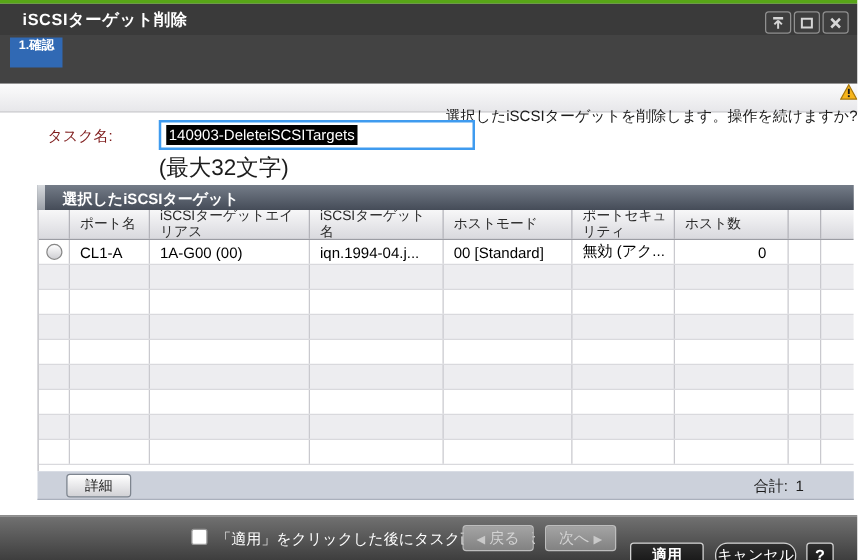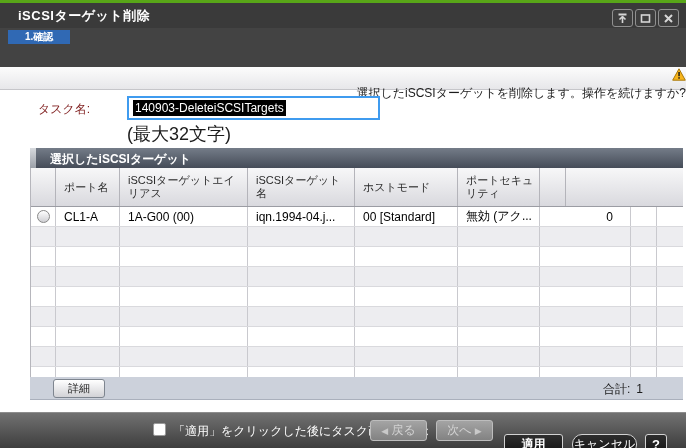--- a/index.html
+++ b/index.html
@@ -8,37 +8,37 @@
     background:#ffffff; font-family:"Liberation Sans","DejaVu Sans",sans-serif;
     -webkit-font-smoothing:antialiased;
   }
   
   .green-line{position:absolute;left:0;top:0;width:686px;height:3px;background:#58a618;}
   .titlebar{position:absolute;left:0;top:3px;width:686px;height:25px;background:#3a3a3a;}
   .titlebar .title{position:absolute;left:18px;top:4px;color:#ffffff;font-size:13px;font-weight:bold;letter-spacing:.5px;}
   .winbtn{position:absolute;top:6px;width:21px;height:18px;box-sizing:border-box;border:1px solid #909090;border-radius:3px;background:#3e3e3e;cursor:pointer;display:flex;align-items:center;justify-content:center;}
   .winbtn svg{display:block;}
   .tabstrip{position:absolute;left:0;top:28px;width:686px;height:39px;background:#434343;}
-  .tab{position:absolute;left:8px;top:2px;height:14px;line-height:14px;padding:0 17px;background:#3069b4;color:#ffffff;font-size:10px;font-weight:bold;}
+  .tab{position:absolute;left:8px;top:2px;height:24px;line-height:14px;padding:0 7px;background:#3069b4;color:#ffffff;font-size:10px;font-weight:bold;}
   
   .warnband{position:absolute;left:0;top:67px;width:686px;height:22px;background:linear-gradient(#fcfcfc,#e7e7ea);border-bottom:1px solid #c6c6ca;display:flex;align-items:flex-end;flex-direction:column;}
   .warnband .warn-icon{margin-left:17px;}
   .warnband .warn-text{margin-left:7px;font-size:12px;color:#1c1c1c;}
   
   .task-label{position:absolute;left:38px;top:101px;font-size:12px;color:#7f1d1d;}
   .task-input{position:absolute;left:127px;top:96px;width:253px;height:24px;box-sizing:border-box;border:2px solid #3f9bef;background:#ffffff;display:flex;align-items:center;}
   .task-input .inner{margin-left:4px;font-size:12px;background:#000000;color:#ffffff;padding:1px 2px;white-space:nowrap;}
   .task-hint{position:absolute;left:127px;top:122px;font-size:18px;color:#1c1c1c;}
   
   .grid{position:absolute;left:30px;top:148px;width:653px;height:252px;}
   .grid-title{position:absolute;left:0;top:0;width:100%;height:20px;box-sizing:border-box;background:linear-gradient(#747c88,#3e playing#454c58);background:linear-gradient(#747c88,#454c58);}
   .grid-title .cap{position:absolute;left:0;top:0;width:6px;height:20px;background:linear-gradient(#d7dade,#9ba0a8);}
   .grid-title .txt{position:absolute;left:20px;top:3px;color:#ffffff;font-size:12px;font-weight:bold;}
   .grid-body{position:absolute;left:0;top:20px;width:100%;height:209px;overflow:hidden;border-left:1px solid #b6b6bc;box-sizing:border-box;background:#ffffff;}
-  .hrow{display:flex;height:39px;background:linear-gradient(#f7f7f8,#d9d9de);border-bottom:1px solid #9b9ca3;box-sizing:border-box;}
+  .hrow{display:flex;height:24px;background:linear-gradient(#f7f7f8,#d9d9de);border-bottom:1px solid #9b9ca3;box-sizing:border-box;}
   .hcell{box-sizing:border-box;border-right:1px solid #b4b4ba;font-size:11px;color:#2a2a2a;display:flex;align-items:center;padding:0 4px 0 8px;line-height:13px;}
   .row{display:flex;height:20px;background:#ffffff;border-bottom:1px solid #d9d9dd;box-sizing:border-box;}
   .row.alt{background:#ededf0;}
   .cell{box-sizing:border-box;border-right:1px solid #c9c9ce;font-size:12px;color:#000000;display:flex;align-items:center;padding:0 4px 0 8px;white-space:nowrap;overflow:hidden;}
   .c0{width:25px;justify-content:center;padding:0;}
   .c1{width:64px;}
   .c2{width:128px;}
   .c3{width:107px;}
   .c4{width:103px;}
   .c5{width:82px;}
@@ -125,20 +125,21 @@
       <span class="txt">選択したiSCSIターゲット</span>
     </div>
     <div class="grid-body">
       <div class="hrow">
         <div class="hcell c0"></div>
         <div class="hcell c1">ポート名</div>
         <div class="hcell c2">iSCSIターゲットエイリアス</div>
         <div class="hcell c3">iSCSIターゲット名</div>
         <div class="hcell c4">ホストモード</div>
         <div class="hcell c5">ポートセキュリティ</div>
+        <div class="hcell c6">ホスト数</div>
         <div class="hcell c7"></div>
         <div class="hcell c8" style="border-right:none;"></div>
       </div>
       <div class="row">
         <div class="cell c0">
             <span class="radio"></span>
           </div>
         <div class="cell c1">CL1-A</div>
         <div class="cell c2">1A-G00 (00)</div>
         <div class="cell c3">iqn.1994-04.j...</div>

